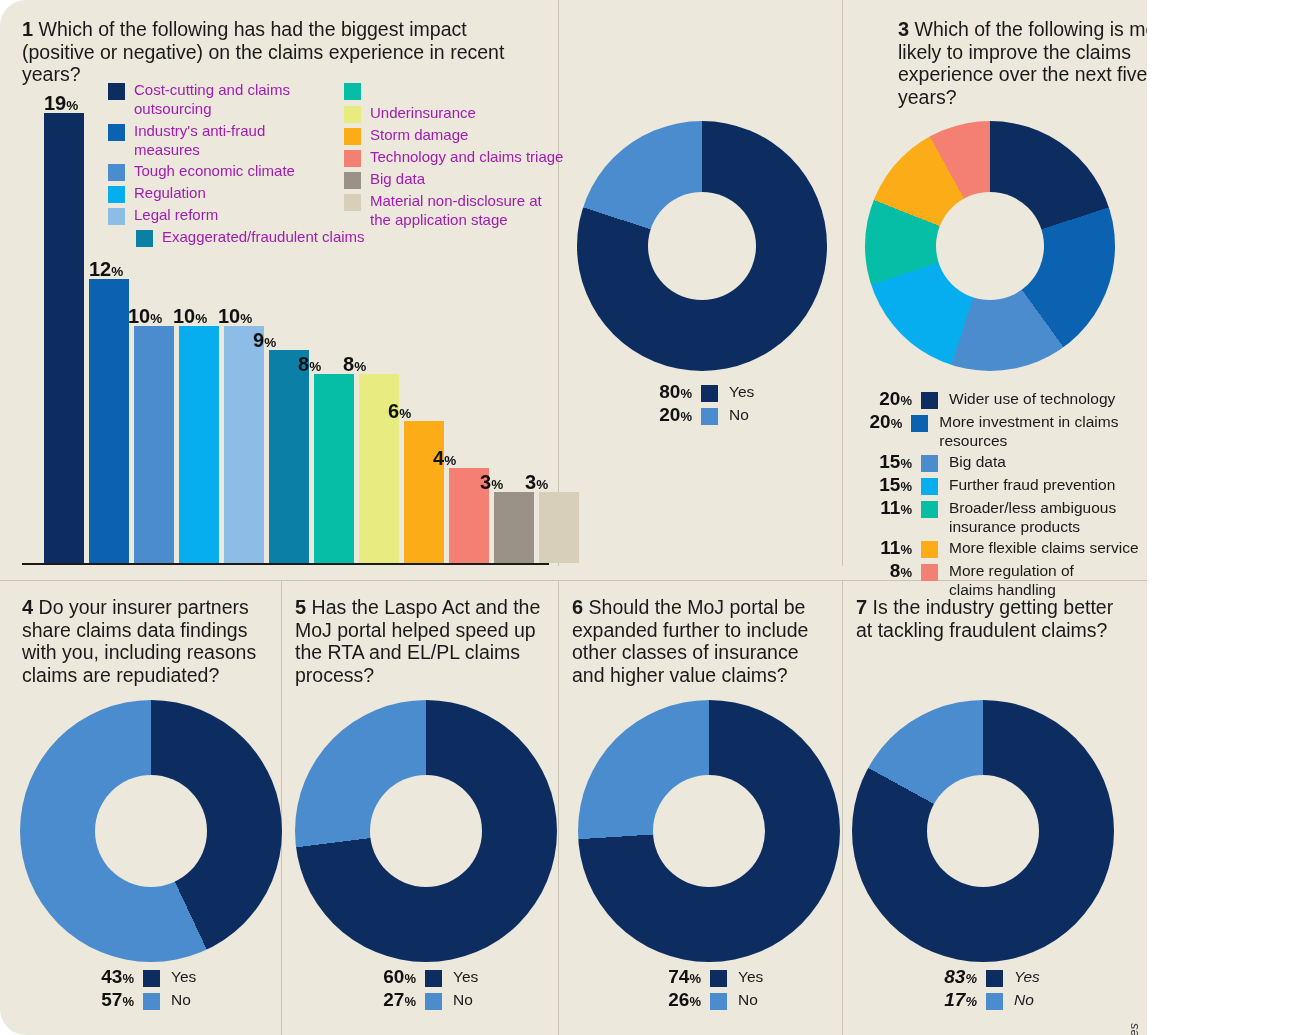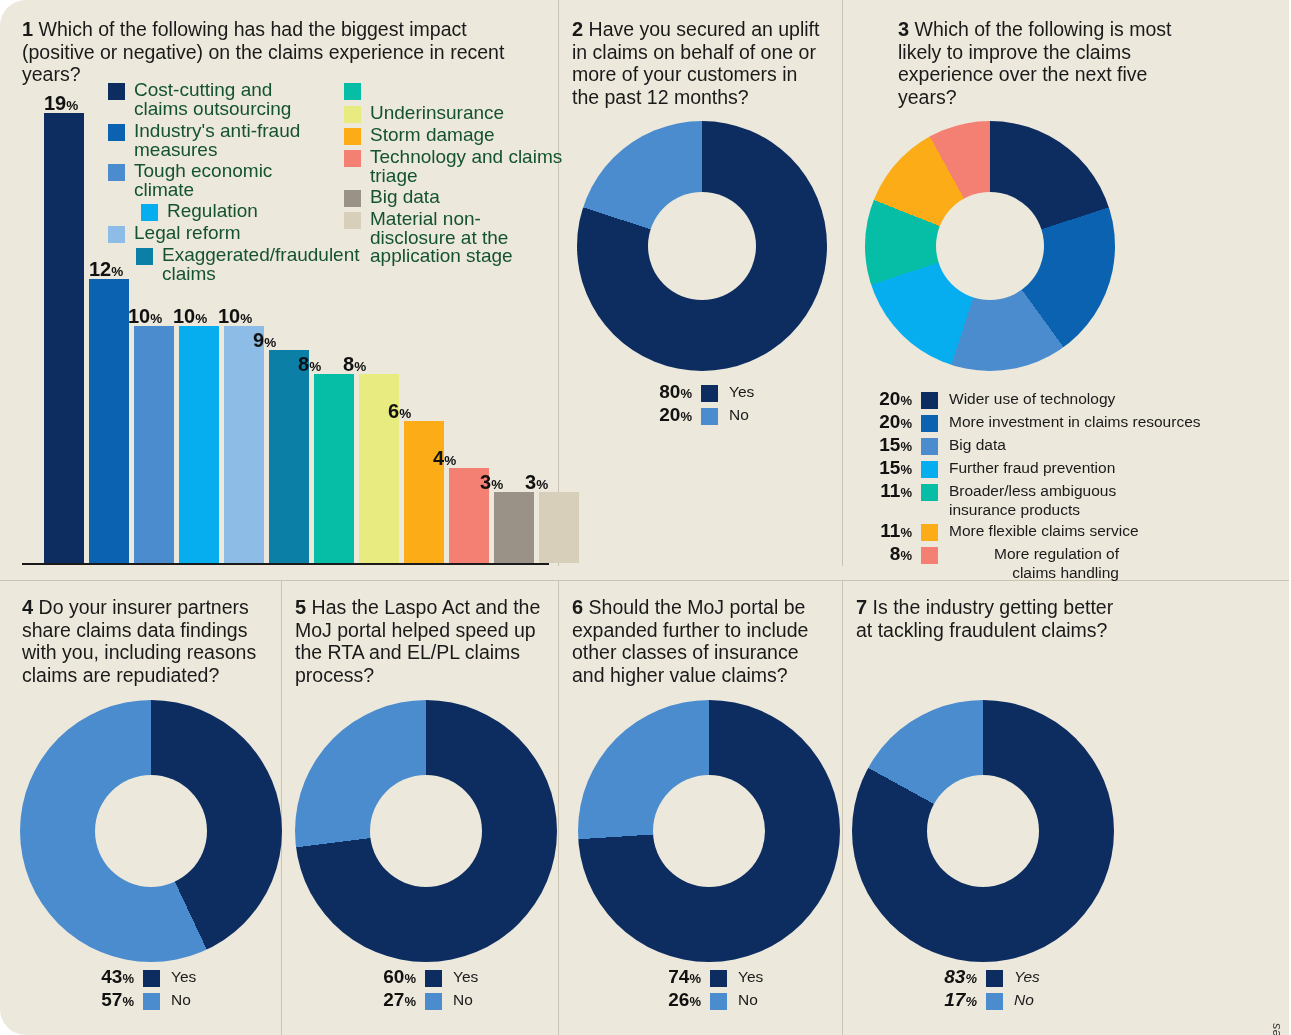--- a/index.html
+++ b/index.html
@@ -1,18 +1,18 @@
 <!DOCTYPE html>
 <html><head>
 <meta charset="utf-8">
 <style>
   html,body{margin:0;padding:0;background:#ffffff;}
   body{width:1291px;height:1035px;font-family:"Liberation Sans",sans-serif;}
   .page{
-    position:absolute;left:0;top:0;width:1289px;height:1035px;
+    position:absolute;left:0;top:0;width:1147px;height:1035px;
     background:#ece8dc;border-radius:26px 0 0 26px;overflow:hidden;
   }
   
   .vline{position:absolute;width:1px;background:#c9c3b4;}
   .hline{position:absolute;height:1px;background:#c9c3b4;}
 
   
   .qhead{
     position:absolute;color:#1a1a1a;font-size:19.5px;line-height:22.5px;
     font-family:"Liberation Sans",sans-serif;font-weight:400;
@@ -26,21 +26,21 @@
     position:absolute;font-weight:bold;font-size:20px;color:#111;
     white-space:nowrap;
   }
   .barlabel .pc{font-size:13.5px;font-weight:bold;}
   .axis{position:absolute;height:2px;background:#1a1a1a;}
 
   
   .legcol{position:absolute;}
   .legrow{display:flex;align-items:flex-start;margin-bottom:2px;}
   .sw{width:17px;height:17px;flex:0 0 17px;margin-right:9px;margin-top:2px;}
-  .legtxt{font-size:19px;line-height:18.5px;color:#14532d;max-width:185px;}
+  .legtxt{font-size:15px;line-height:18.5px;color:#a21caf;max-width:185px;}
 
   
   .dleg{position:absolute;}
   .dlrow{display:flex;align-items:flex-start;margin-bottom:3px;line-height:18px;}
   .dpc{width:56px;text-align:right;font-weight:bold;font-size:19px;color:#111;
        white-space:nowrap;margin-right:9px;}
   .dpc .pc{font-size:13px;}
   .dsw{width:17px;height:17px;flex:0 0 17px;margin-right:11px;margin-top:2px;}
   .dlab{font-size:15.5px;line-height:18.5px;color:#1a1a1a;}
 
@@ -77,21 +77,21 @@
         <span class="legtxt">Cost-cutting and claims outsourcing</span>
       </div>
     <div class="legrow" style="margin-top:4px;">
         <span class="sw" style="background:#0a62b0"></span>
         <span class="legtxt">Industry's anti-fraud measures</span>
       </div>
     <div class="legrow" style="margin-top:3px;">
         <span class="sw" style="background:#4a8ccd"></span>
         <span class="legtxt">Tough economic climate</span>
       </div>
-    <div class="legrow" style="margin-top:3px;margin-left:33px;">
+    <div class="legrow" style="margin-top:3px;">
         <span class="sw" style="background:#07aeef"></span>
         <span class="legtxt">Regulation</span>
       </div>
     <div class="legrow" style="margin-top:3px;">
         <span class="sw" style="background:#8dbde6"></span>
         <span class="legtxt">Legal reform</span>
       </div>
     <div class="legrow" style="margin-top:3px;padding-left:28px;">
         <span class="sw" style="background:#0b7fa6"></span>
         <span class="legtxt" style="max-width:215px;">Exaggerated/fraudulent claims</span>
@@ -147,24 +147,20 @@
   <div class="barlabel" style="left:253px;top:329px;"><span>9</span><span class="pc">%</span></div>
   <div class="barlabel" style="left:298px;top:353px;"><span>8</span><span class="pc">%</span></div>
   <div class="barlabel" style="left:343px;top:353px;"><span>8</span><span class="pc">%</span></div>
   <div class="barlabel" style="left:388px;top:400px;"><span>6</span><span class="pc">%</span></div>
   <div class="barlabel" style="left:433px;top:447px;"><span>4</span><span class="pc">%</span></div>
   <div class="barlabel" style="left:480px;top:471px;"><span>3</span><span class="pc">%</span></div>
   <div class="barlabel" style="left:525px;top:471px;"><span>3</span><span class="pc">%</span></div>
 
   <div class="axis" style="left:22px;top:563px;width:527px;"></div>
 
-  <div class="qhead" style="left:572px;top:18px;width:255px;">
-    <span class="qnum">2</span>
-    <span>Have you secured an uplift in claims on behalf of one or more of your customers in the past 12 months?</span>
-  </div>
 
   <div class="donut" style="left:577px;top:121px;width:250px;height:250px;
        background:conic-gradient(#0d2c60 0deg 288deg, #4a8ccd 288deg 360deg);">
     <div class="hole" style="left:71px;top:71px;width:108px;height:108px;"></div>
   </div>
 
   <div class="dleg" style="left:636px;top:383px;">
     <div class="dlrow">
       <span class="dpc"><span>80</span><span class="pc">%</span></span>
       <span class="dsw" style="background:#0d2c60"></span>
@@ -221,21 +217,21 @@
       <span class="dlab" style="max-width:190px;">Broader/less ambiguous insurance products</span>
     </div>
     <div class="dlrow">
       <span class="dpc"><span>11</span><span class="pc">%</span></span>
       <span class="dsw" style="background:#fbac16"></span>
       <span class="dlab">More flexible claims service</span>
     </div>
     <div class="dlrow">
       <span class="dpc"><span>8</span><span class="pc">%</span></span>
       <span class="dsw" style="background:#f47f73"></span>
-      <span class="dlab" style="max-width:170px;text-align:right;">More regulation of claims handling</span>
+      <span class="dlab" style="max-width:170px;">More regulation of claims handling</span>
     </div>
   </div>
 
   <div class="qhead" style="left:22px;top:596px;width:245px;">
     <span class="qnum">4</span>
     <span>Do your insurer partners share claims data findings with you, including reasons claims are repudiated?</span>
   </div>
 
   <div class="donut" style="left:20px;top:700px;width:262px;height:262px;
        background:conic-gradient(#0d2c60 0deg 154.8deg, #4a8ccd 154.8deg 360deg);">

